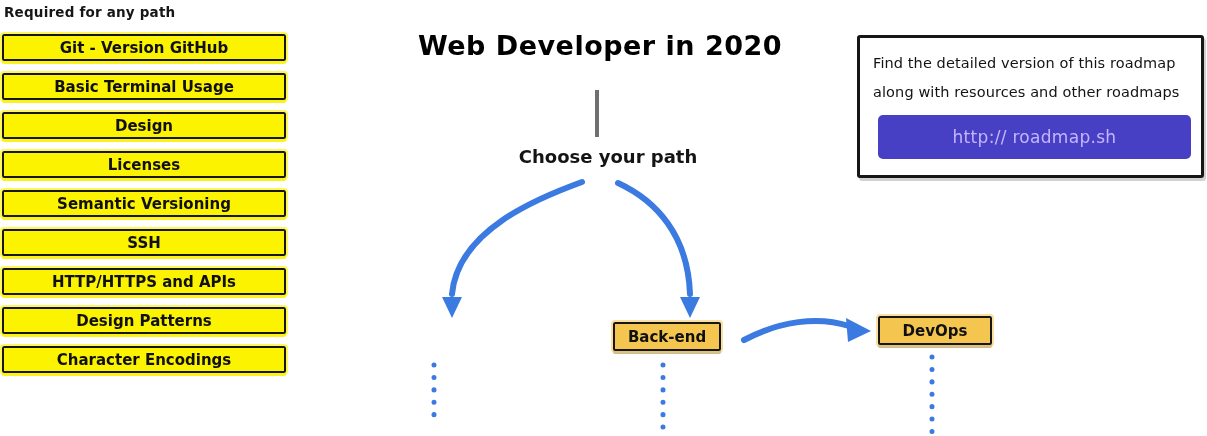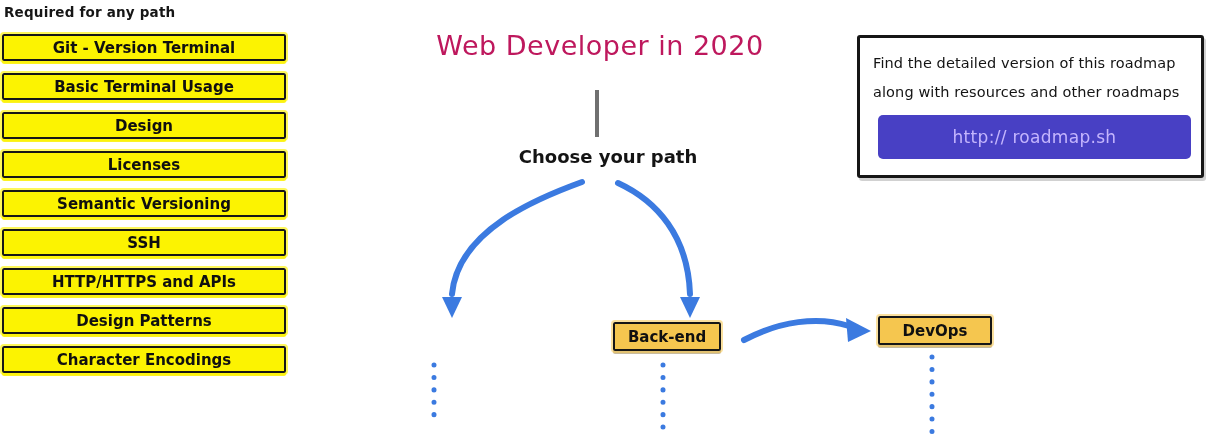--- a/index.html
+++ b/index.html
@@ -35,22 +35,22 @@
     outline:2px solid rgba(252,243,1,0.65);
     box-shadow:0 3px 0 rgba(250,240,0,0.85);
     border-radius:2px;
     display:flex; align-items:center; justify-content:center;
     font-size:15px; font-weight:600; color:#101010;
   }
 
   
   .title{
     position:absolute; left:370px; top:30px; width:460px;
-    text-align:center; font-size:27px; font-weight:400;
-    letter-spacing:0.5px; color:#be185d;
+    text-align:center; font-size:27px; font-weight:700;
+    letter-spacing:0.5px; color:#000000;
   }
   .choose{
     position:absolute; left:508px; top:146px; width:200px;
     text-align:center; font-size:18px; font-weight:bold; color:#141414;
   }
   .node{
     position:absolute; height:29px;
     background:var(--node-orange,#F5C64F);
     border:2px solid var(--ink,#161616);
     outline:2px solid rgba(245,198,79,0.55);
@@ -95,21 +95,21 @@
     <polygon class="arrowhead" points="690,318 680,297 700,297"></polygon>
     <path class="arrow" d="M744,340 C780,321 818,316 849,326"></path>
     <polygon class="arrowhead" points="871,331 846,318 848,342"></polygon>
     <line class="dots" x1="434" y1="365" x2="434" y2="426"></line>
     <line class="dots" x1="663" y1="365" x2="663" y2="428"></line>
     <line class="dots" x1="932" y1="357" x2="932" y2="433"></line>
   </svg>
 
   <div class="left-panel">
     <div class="panel-heading">Required for any path</div>
-    <div class="yellow-box">Git - Version Terminal</div>
+    <div class="yellow-box">Git - Version GitHub</div>
     <div class="yellow-box">Basic Terminal Usage</div>
     <div class="yellow-box">Design</div>
     <div class="yellow-box">Licenses</div>
     <div class="yellow-box">Semantic Versioning</div>
     <div class="yellow-box">SSH</div>
     <div class="yellow-box">HTTP/HTTPS and APIs</div>
     <div class="yellow-box">Design Patterns</div>
     <div class="yellow-box">Character Encodings</div>
   </div>
 

